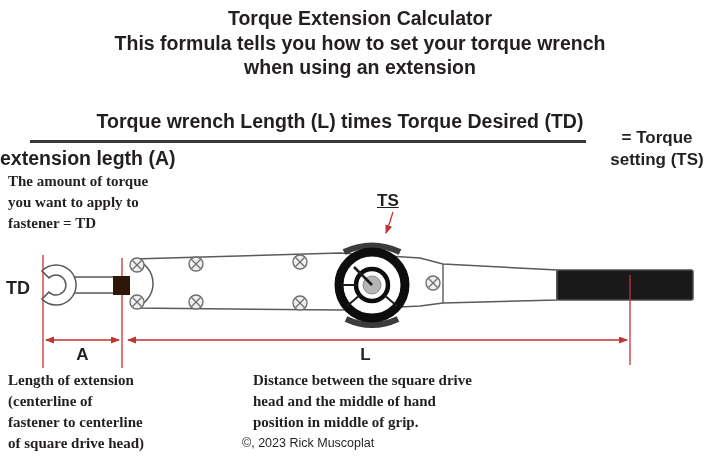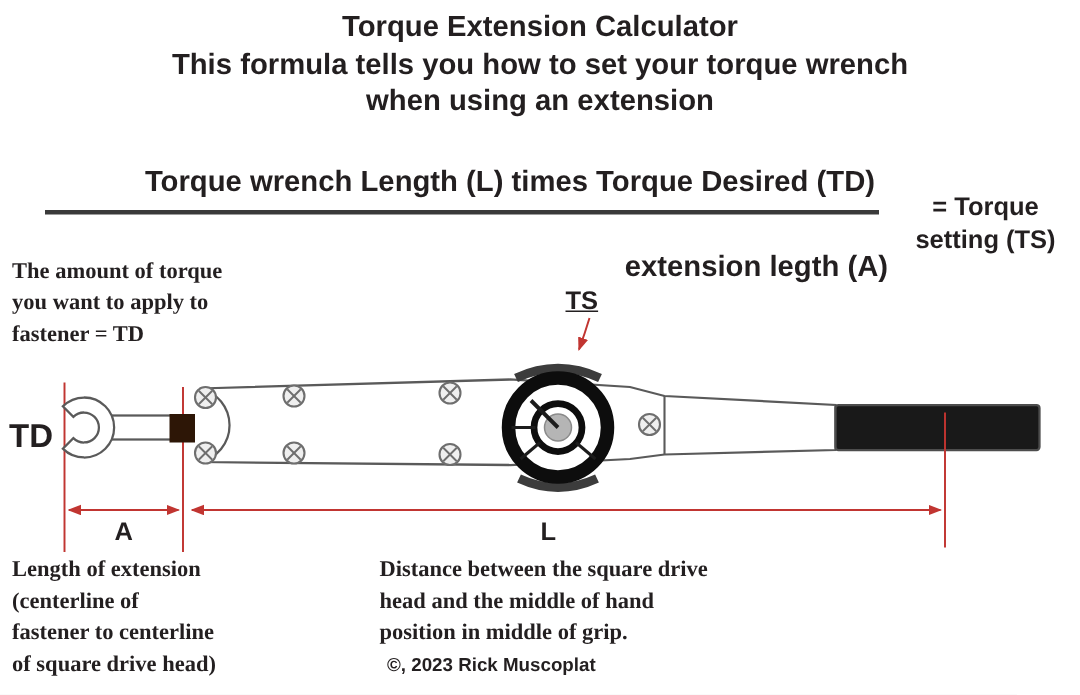--- a/index.html
+++ b/index.html
@@ -20,40 +20,40 @@
     font-size:19.5px;font-weight:bold;line-height:24.5px;white-space:pre-line;
   }
   .formula-num{
     position:absolute;left:0;top:110px;width:592px;text-align:center;
     font-size:19.5px;font-weight:bold;margin-left:44px;
   }
   .formula-bar{
     position:absolute;left:30px;top:140px;width:556px;height:3px;background:#3a3a3a;
   }
   .formula-den{
-    position:absolute;left:0;top:147px;width:592px;text-align:right;
-    font-size:19.5px;font-weight:bold;margin-top:20px;
+    position:absolute;left:0;top:147px;width:592px;text-align:left;
+    font-size:19.5px;font-weight:bold;
   }
   .formula-result{
     position:absolute;left:597px;top:127px;width:120px;
     font-size:17px;font-weight:bold;line-height:22px;white-space:pre-line;text-align:center;
   }
   .note{
     font-size:15px;font-weight:bold;line-height:21px;white-space:pre-line;
     position:absolute;
     font-family:Liberation Serif, serif;
   }
   .note-td{left:8px;top:171px;width:210px;}
   .note-a{left:8px;top:370px;width:230px;}
   .note-l{left:253px;top:370px;width:300px;}
   .copyright{
-    position:absolute;left:258px;top:436px;font-size:12.5px;font-weight:bold;
+    position:absolute;left:242px;top:436px;font-size:12.5px;font-weight:normal;
   }
   .lbl{position:absolute;font-weight:bold;}
-  .lbl-td{left:6px;top:278px;font-size:22px;}
+  .lbl-td{left:6px;top:278px;font-size:18px;}
   .lbl-ts{left:377px;top:191px;font-size:17px;text-decoration:underline;}
   .lbl-a{left:60px;top:345px;width:45px;text-align:center;font-size:17px;}
   .lbl-l{left:343px;top:345px;width:45px;text-align:center;font-size:17px;}
   svg.diagram{position:absolute;left:0;top:190px;}
   .outline{fill:#ffffff;stroke:var(--metal);stroke-width:1.5;}
   .redline{stroke:var(--red);stroke-width:1.3;fill:none;}
   .arrowhead{fill:var(--red);}
   .screw-body{fill:#efefef;stroke:#6e6e6e;stroke-width:1.4;}
   .screw-cross{stroke:#6e6e6e;stroke-width:1.3;}
   .dial-ring{fill:#ffffff;stroke:#0d0d0d;}

